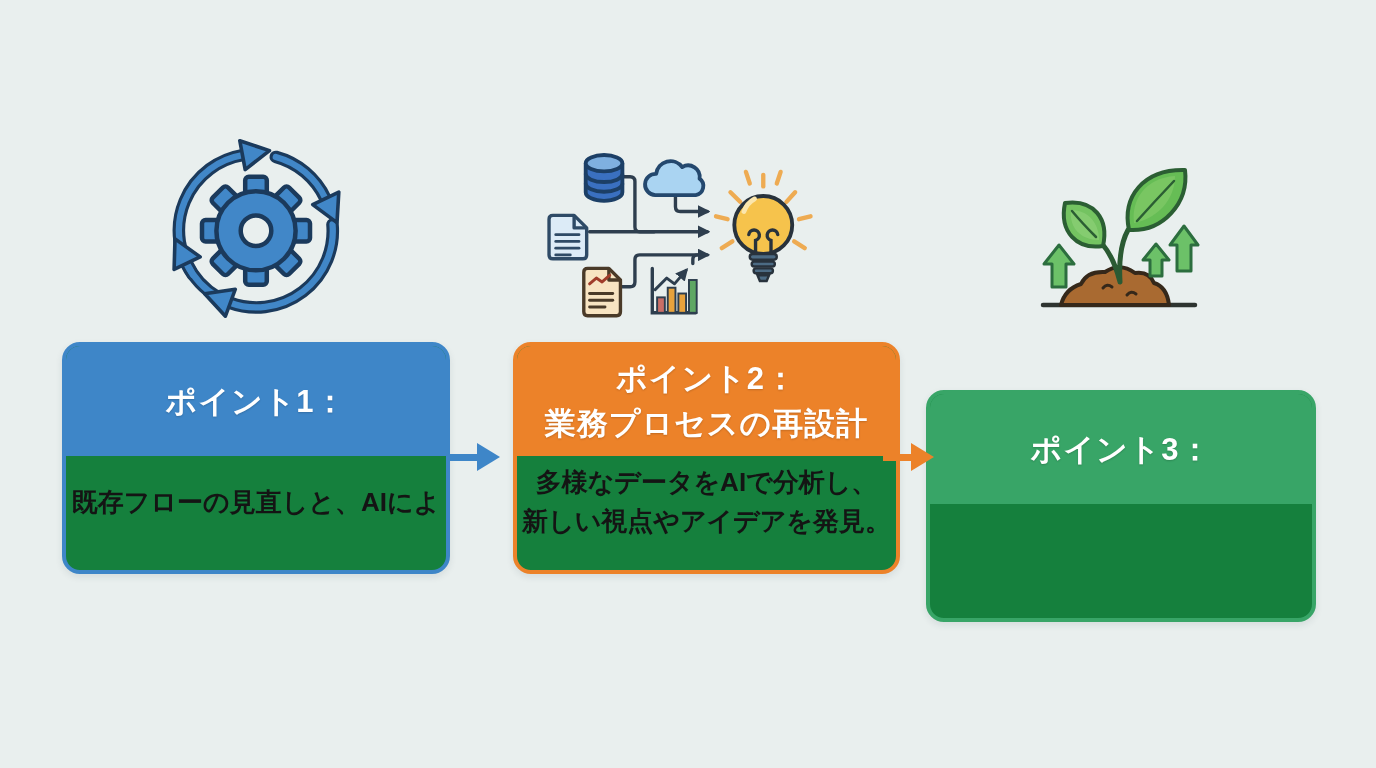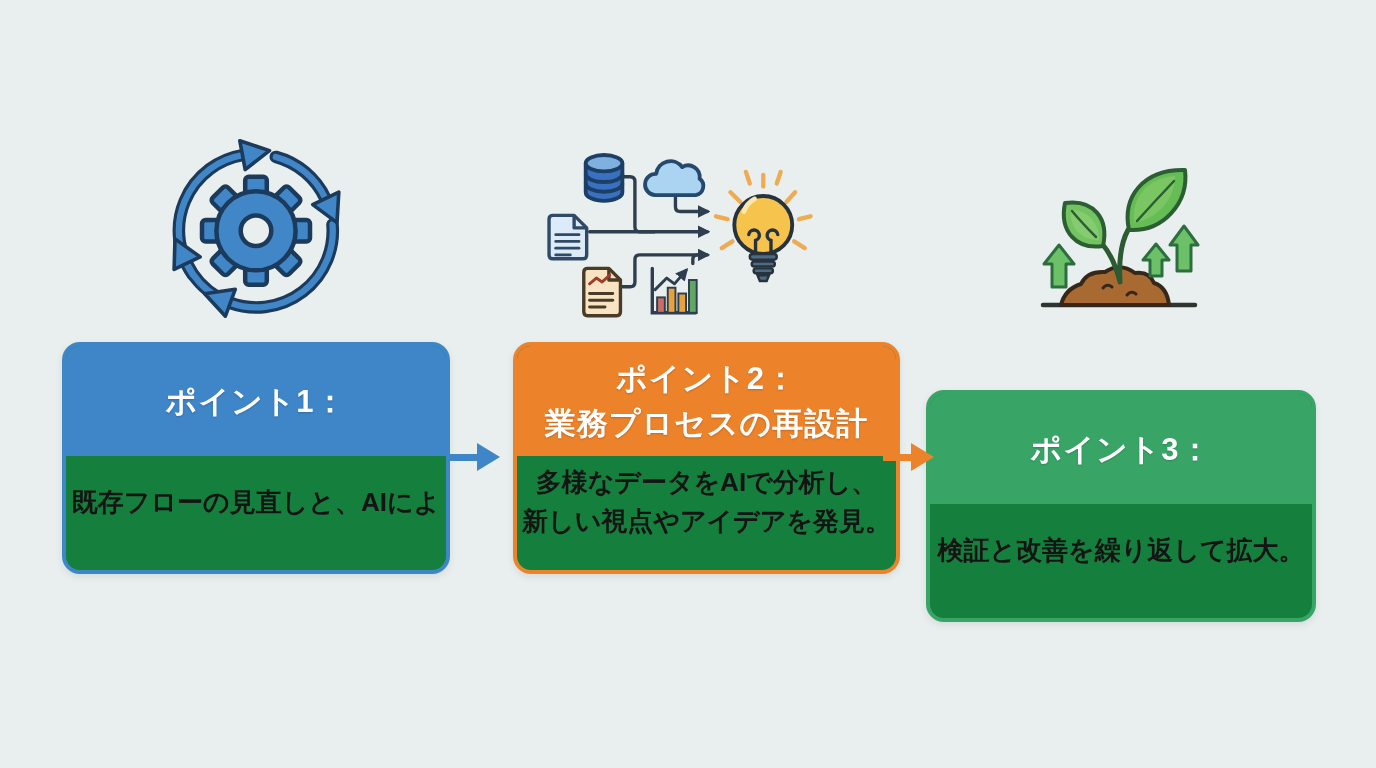--- a/index.html
+++ b/index.html
@@ -224,21 +224,20 @@
       <div>多様なデータをAIで分析し、</div>
       <div>新しい視点やアイデアを発見。</div>
     </div>
   </section>
 
   <section class="panel" style="left: 926px; width: 390px; margin-top: 48px; --ac: #38a567;">
     <header class="panel-header">
       <div>ポイント3：</div>
     </header>
     <div class="panel-body">
-      <div>検証と改善を繰り返して拡大。</div>
     </div>
   </section>
 
   <div class="connector" style="left: 449px; --ac: #3e86c8;">
     <div class="shaft"></div>
     <div class="head"></div>
   </div>
   <div class="connector" style="left: 883px; --ac: #ec8229;">
     <div class="shaft"></div>
     <div class="head"></div>

